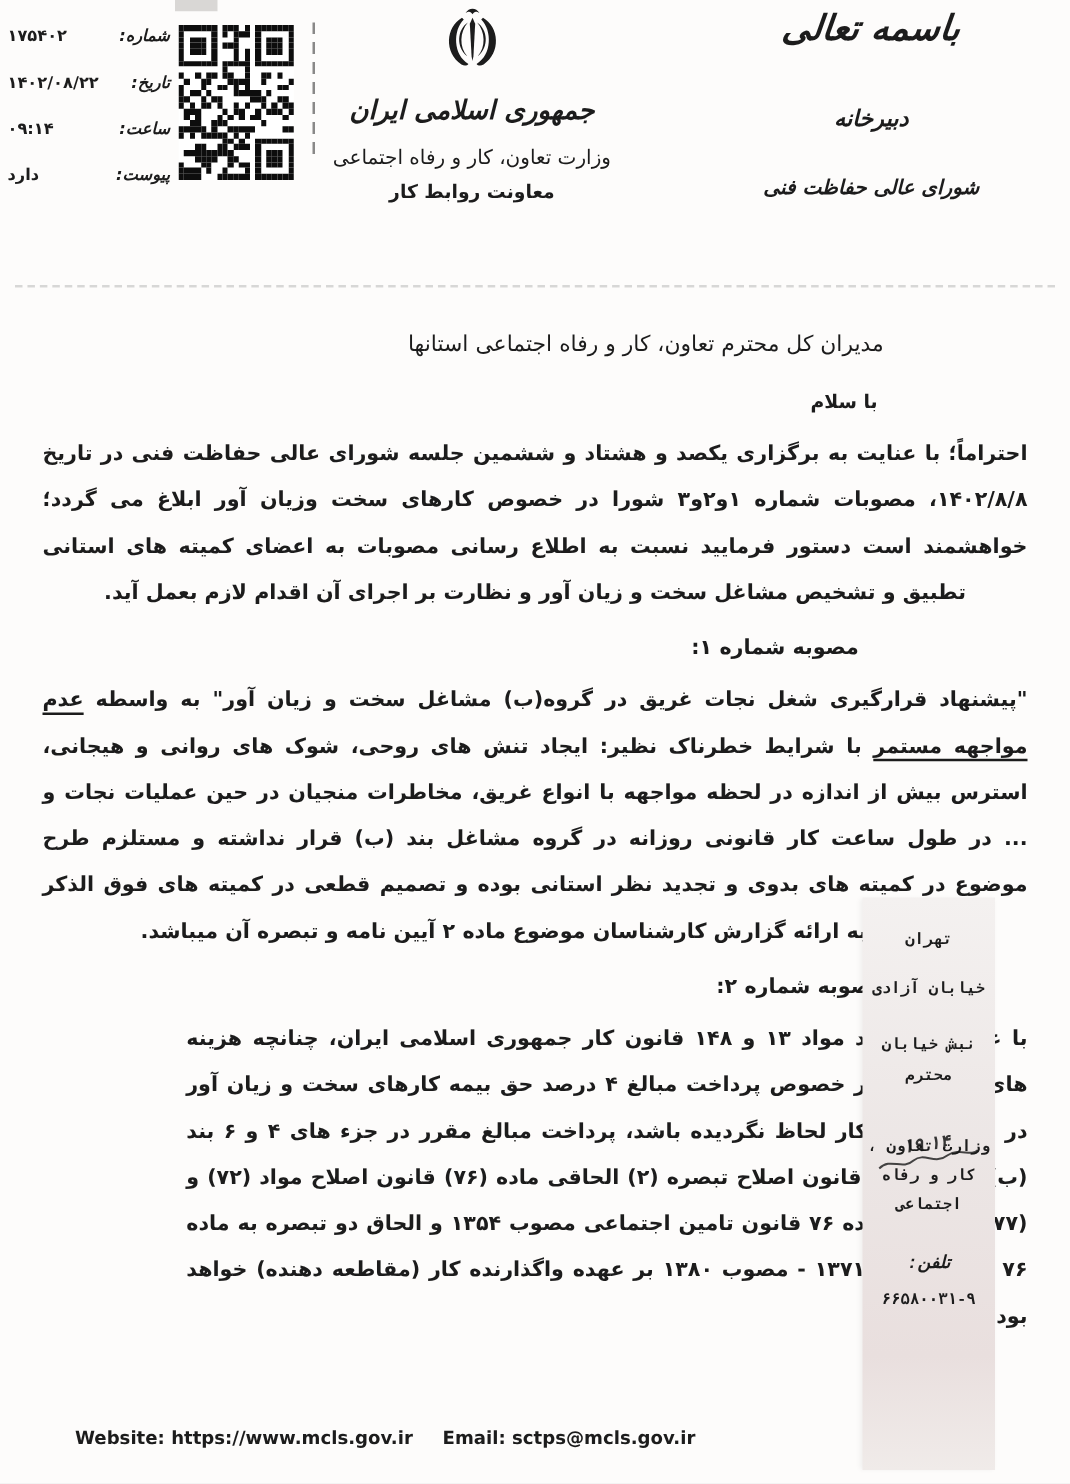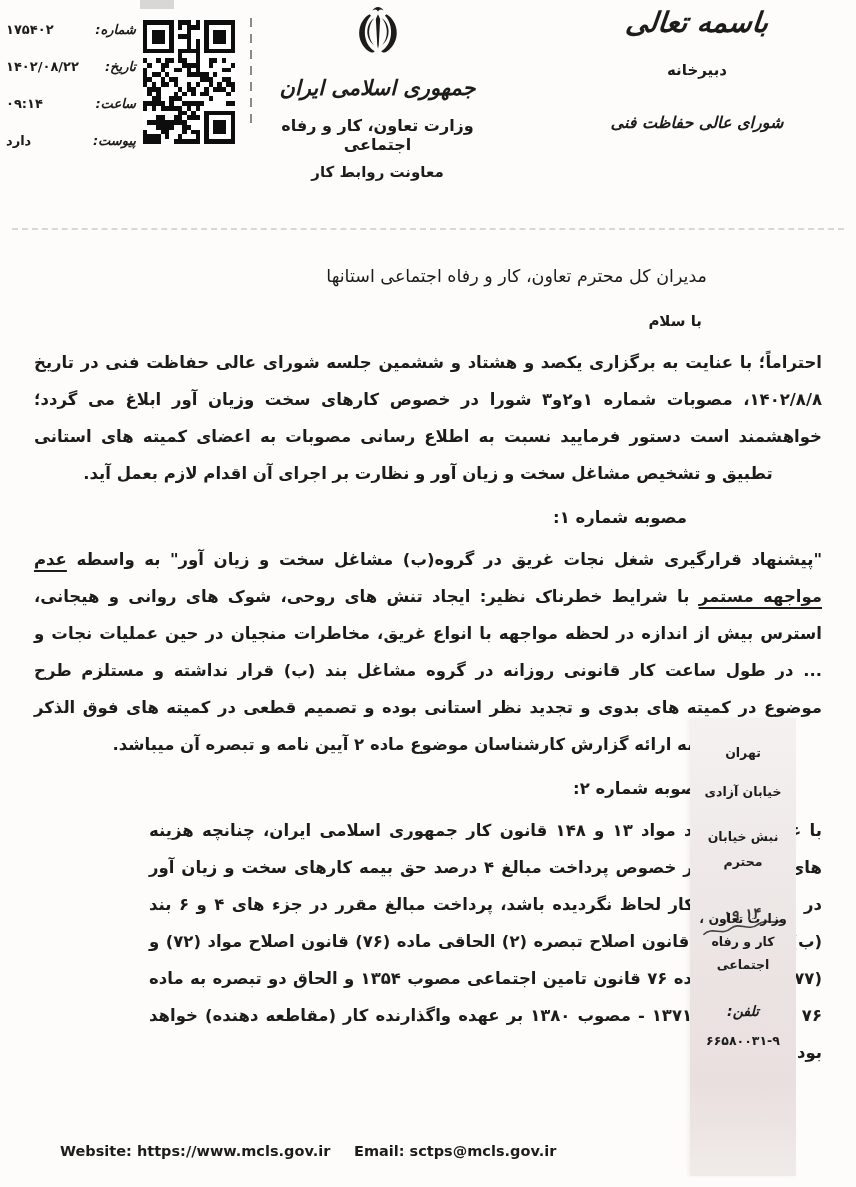--- a/index.html
+++ b/index.html
@@ -17,26 +17,26 @@
   
   .qr{position:absolute;left:143px;top:20px;width:92px;height:124px;background:#fff;}
   .qr-grid{display:grid;width:100%;height:100%;
     grid-template-columns:repeat(21,1fr);grid-template-rows:repeat(26,1fr);}
   .qr-grid i{display:block;}
   .qr-grid i.b{background:#0d0d0d;}
   
   .hdr-center{position:absolute;top:4px;left:255px;width:245px;text-align:center;}
   .emblem{display:block;margin:0 auto 4px auto;}
   .country{font-size:21px;font-weight:bold;font-style:italic;margin-top:16px;}
-  .ministry{font-size:16px;font-weight:bold;margin-top:16px;}
+  .ministry{font-size:16px;font-weight:normal;margin-top:16px;}
   .deputy{font-size:15px;font-weight:bold;margin-top:9px;}
   
   .hdr-right{position:absolute;top:6px;right:64px;width:190px;text-align:center;}
   .besmele{font-size:28px;font-weight:bold;font-style:italic;transform:skewX(-6deg);}
-  .secretariat{font-size:15px;font-weight:bold;margin-top:22px;}
+  .secretariat{font-size:18px;font-weight:bold;font-style:italic;margin-top:46px;}
   .council{font-size:16px;font-weight:bold;font-style:italic;margin-top:34px;white-space:nowrap;}
   
   .scan-mark{position:absolute;left:250px;top:18px;width:2px;height:108px;
     background:repeating-linear-gradient(#2a2a2a 0 9px,transparent 9px 16px);opacity:.55;}
   .smudge{position:absolute;left:140px;top:0;width:34px;height:9px;background:#d9d7d5;}
   .dashed-sep{position:absolute;left:12px;right:12px;top:228px;
     border-top:2px dashed #b9b9b9;opacity:.55;}
   
   .letter-body{position:absolute;top:256px;right:34px;left:34px;font-size:16.5px;}
   .addressee{font-size:17.5px;font-weight:normal;margin:10px 115px 0 0;}
@@ -44,21 +44,21 @@
   .para{font-weight:bold;line-height:37px;text-align:justify;margin:14px 0 0 0;}
   .last-center{text-align-last:center;}
   .res-head{font-size:16.5px;font-weight:bold;margin:16px 135px 0 0;}
   .res-head.r2{margin-right:115px;}
   .para.r2{margin-left:115px;margin-right:0;}
   .para u{text-underline-offset:5px;text-decoration-thickness:1.5px;}
   
   .addr-strip{position:absolute;left:690px;top:718px;width:106px;height:458px;
     background:linear-gradient(180deg,#f4f1f0 0%,#ece6e5 45%,#e9dfde 80%,#f0ebe9 100%);
     box-shadow:-2px 0 4px rgba(0,0,0,.05);text-align:center;}
-  .addr-line{display:block;font-size:12.5px;font-weight:bold;line-height:17px;}
+  .addr-line{display:block;font-size:12.5px;font-weight:bold;line-height:17px;font-family:Liberation Mono, monospace;}
   .al-0{margin-top:26px;} .al-1{margin-top:22px;} .al-2{margin-top:28px;}
   .al-3{margin-top:8px;}  .al-4{margin-top:40px;} .al-5{margin-top:6px;}
   .al-6{margin-top:6px;}  .al-7{margin-top:30px;font-style:italic;font-size:14px;}
   .al-8{margin-top:12px;direction:ltr;letter-spacing:1px;}
   .scribble{position:absolute;top:188px;left:2px;width:100px;transform:rotate(-7deg);
     font-size:15px;font-weight:bold;font-style:italic;color:rgba(20,20,20,.85);}
   .scribble svg{display:block;margin:-4px auto 0 auto;}
   
   .footer-web,.footer-email{position:absolute;top:1143px;direction:ltr;
     font-size:14.5px;font-weight:bold;white-space:nowrap;margin-left:24px;}

